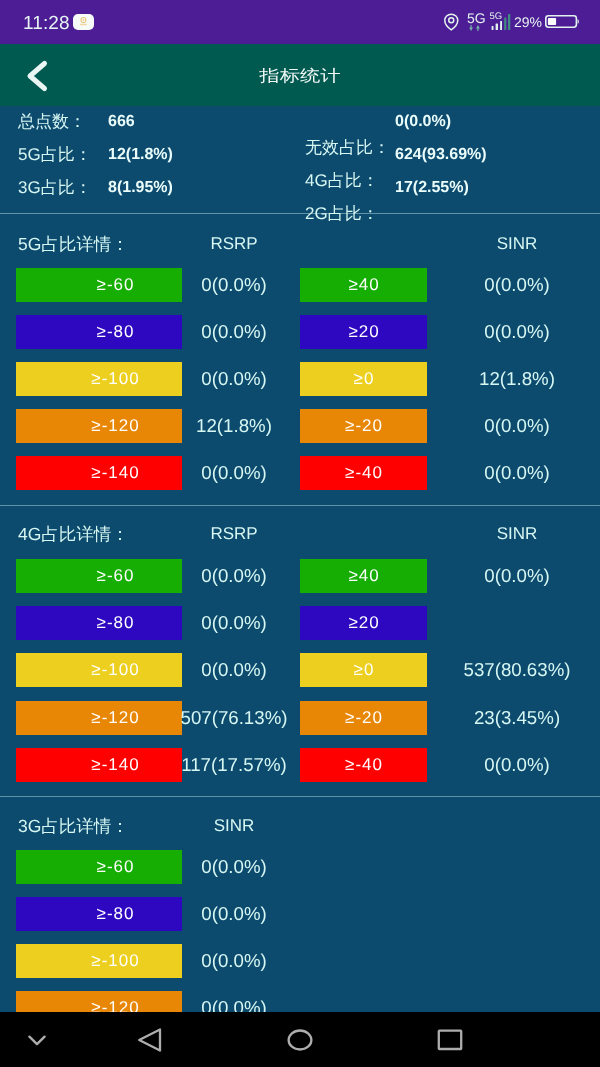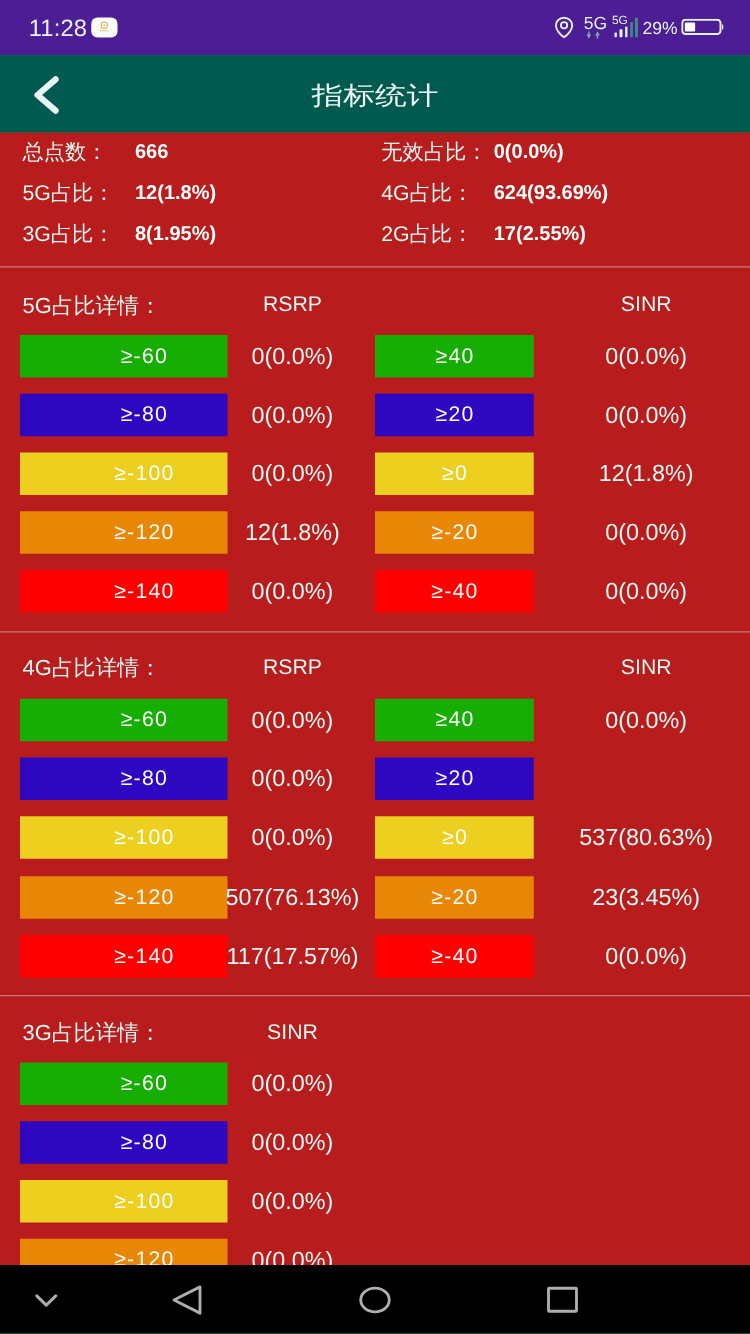--- a/index.html
+++ b/index.html
@@ -11,32 +11,32 @@
   .statusbar{position:absolute;left:0;top:0;width:600px;height:44px;background:#4c1d95;}
   .sb-time{position:absolute;left:23px;top:13px;font-size:19px;color:#e6f5f1;letter-spacing:.1px;}
   .sb-badge{position:absolute;left:73px;top:14px;width:21px;height:16px;border-radius:5px;background:#f7fbf8;}
   .sb-right{position:absolute;left:0;top:0;width:600px;height:44px;}
   .sb-pct{position:absolute;left:514px;top:15px;height:14px;line-height:14px;font-size:14px;color:#e6f5f1;}
 
   
   .titlebar{position:absolute;left:0;top:44px;width:600px;height:62px;background:#015a50;}
   .back{position:absolute;left:21px;top:15px;width:34px;height:34px;}
   .title{position:absolute;left:0;top:0;width:600px;height:62px;line-height:66px;
-         text-align:center;font-size:20px;color:#f2f9f7;}
+         text-align:center;font-size:16px;color:#f2f9f7;}
   .title-inner{display:inline-block;transform:scaleX(1.27);transform-origin:center center;}
 
   
-  .content{position:absolute;left:0;top:106px;width:600px;height:906px;background:#b91c1c;overflow:hidden;}
+  .content{position:absolute;left:0;top:106px;width:600px;height:906px;background:#0c4a6e;overflow:hidden;}
 
   .stats{position:absolute;left:0;top:0;width:600px;height:106px;}
   .stat{position:absolute;font-size:17px;color:#d6f7f2;white-space:nowrap;
         height:22px;line-height:22px;}
   .s0v,.s1v,.s2v,.s3v,.s4v,.s5v{font-weight:bold;font-size:16px;color:#eafdfa;}
   .s0l,.s2l,.s4l{left:18px;}
-  .s1l,.s3l,.s5l{left:305px;}
+  .s1l,.s3l,.s5l{left:305px;margin-top:26px;}
   .s0v,.s2v,.s4v{left:108px;}
   .s1v,.s3v,.s5v{left:395px;}
   .s0l,.s0v,.s1l,.s1v{top:5px;}
   .s2l,.s2v,.s3l,.s3v{top:38px;}
   .s4l,.s4v,.s5l,.s5v{top:71px;}
 
   .section{position:absolute;left:0;width:600px;}
   .sec-head{position:absolute;left:0;top:0;width:516px;height:22px;}
   .sec-title{position:absolute;left:18px;top:0;height:22px;line-height:22px;font-size:17.5px;color:#d6f7f2;}
   .col-rsrp{position:absolute;left:234px;top:0;height:22px;line-height:22px;transform:translateX(-50%);font-size:17px;color:#d6f7f2;}

